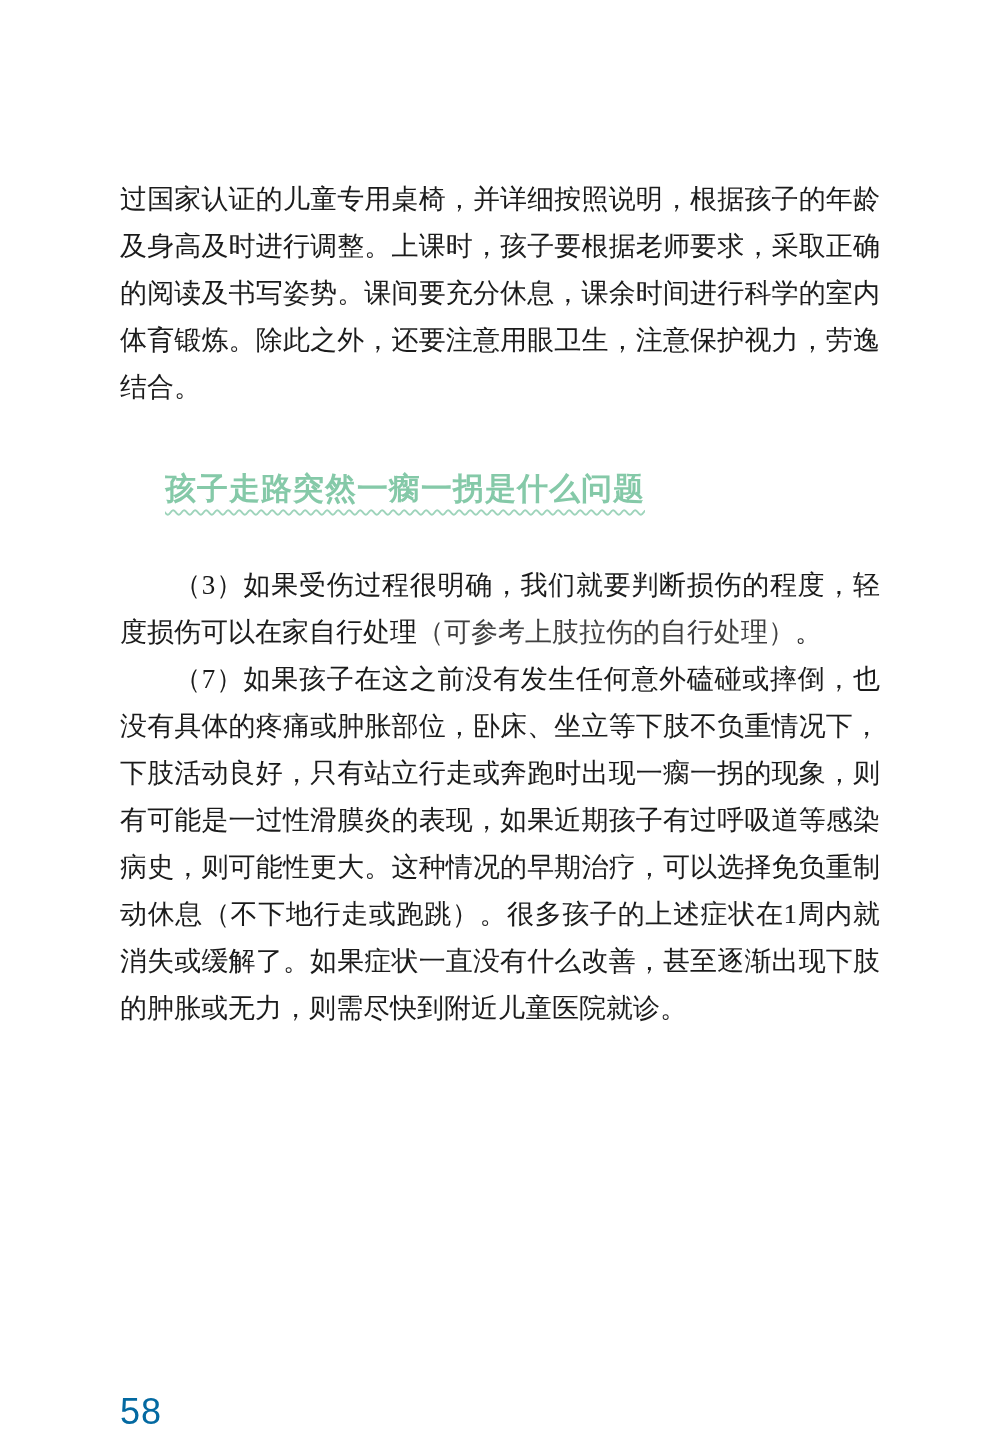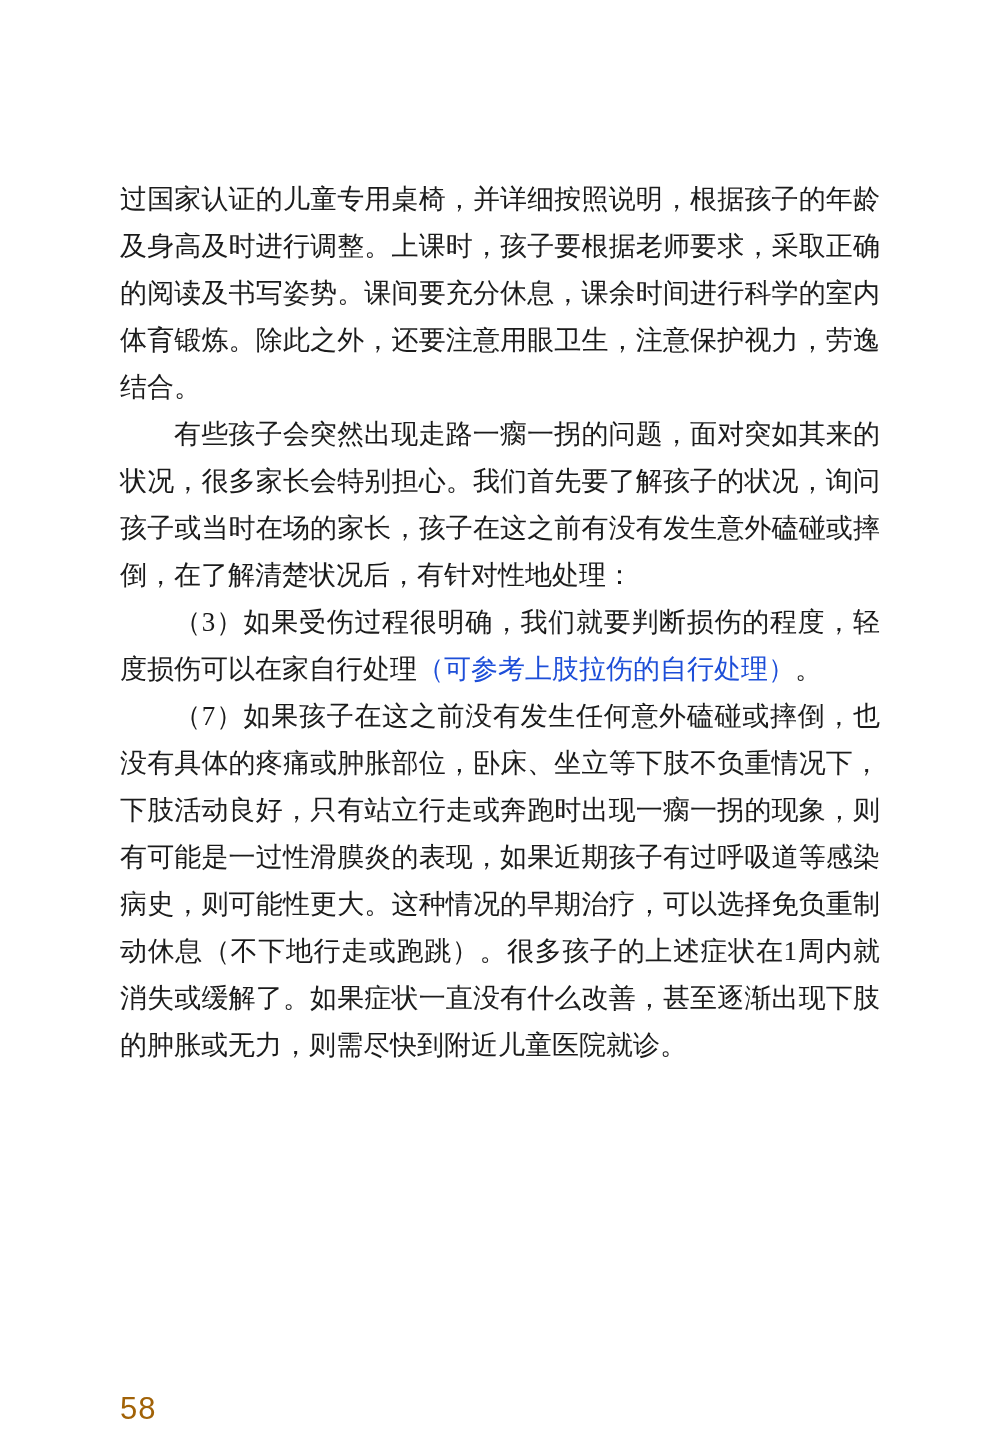--- a/index.html
+++ b/index.html
@@ -35,35 +35,35 @@
     text-align: left;
     text-indent: 0;
   }
   .heading-text {
     text-decoration-line: underline;
     text-decoration-style: wavy;
     text-decoration-color: #9ed4bb;
     text-decoration-thickness: 2px;
     text-underline-offset: 10px;
   }
-  .ref { color: #1d4ed8; font-family: Liberation Serif, serif; }
+  .ref { color: #404040; font-family: Liberation Serif, serif; }
   .page-number {
     position: absolute;
     left: 120px;
     top: 1348px;
     font-family: "Liberation Sans", sans-serif;
-    font-size: 31px;
-    color: #a16207;
+    font-size: 36px;
+    color: #0369a1;
     letter-spacing: 1px;
   }
 </style>
 </head>
 <body>
 
 <div class="page">
   <div class="content">
     <p class="para">过国家认证的儿童专用桌椅，并详细按照说明，根据孩子的年龄及身高及时进行调整。上课时，孩子要根据老师要求，采取正确的阅读及书写姿势。课间要充分休息，课余时间进行科学的室内体育锻炼。除此之外，还要注意用眼卫生，注意保护视力，劳逸结合。</p>
-    <p class="para indent">有些孩子会突然出现走路一瘸一拐的问题，面对突如其来的状况，很多家长会特别担心。我们首先要了解孩子的状况，询问孩子或当时在场的家长，孩子在这之前有没有发生意外磕碰或摔倒，在了解清楚状况后，有针对性地处理：</p>
+    <h2 class="heading"><span class="heading-text">孩子走路突然一瘸一拐是什么问题</span></h2>
     <p class="para indent"><span>（3）如果受伤过程很明确，我们就要判断损伤的程度，轻度损伤可以在家自行处理</span><span class="ref">（可参考上肢拉伤的自行处理）</span><span>。</span></p>
     <p class="para indent">（7）如果孩子在这之前没有发生任何意外磕碰或摔倒，也没有具体的疼痛或肿胀部位，卧床、坐立等下肢不负重情况下，下肢活动良好，只有站立行走或奔跑时出现一瘸一拐的现象，则有可能是一过性滑膜炎的表现，如果近期孩子有过呼吸道等感染病史，则可能性更大。这种情况的早期治疗，可以选择免负重制动休息（不下地行走或跑跳）。很多孩子的上述症状在1周内就消失或缓解了。如果症状一直没有什么改善，甚至逐渐出现下肢的肿胀或无力，则需尽快到附近儿童医院就诊。</p>
   </div>
   <div class="page-number">58</div>
 </div>
 
 </body></html>

